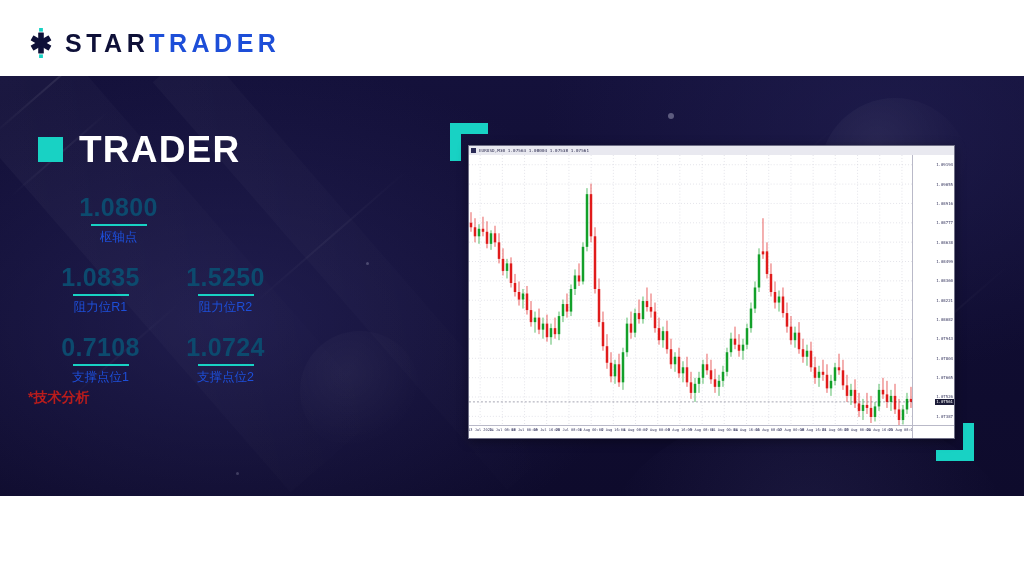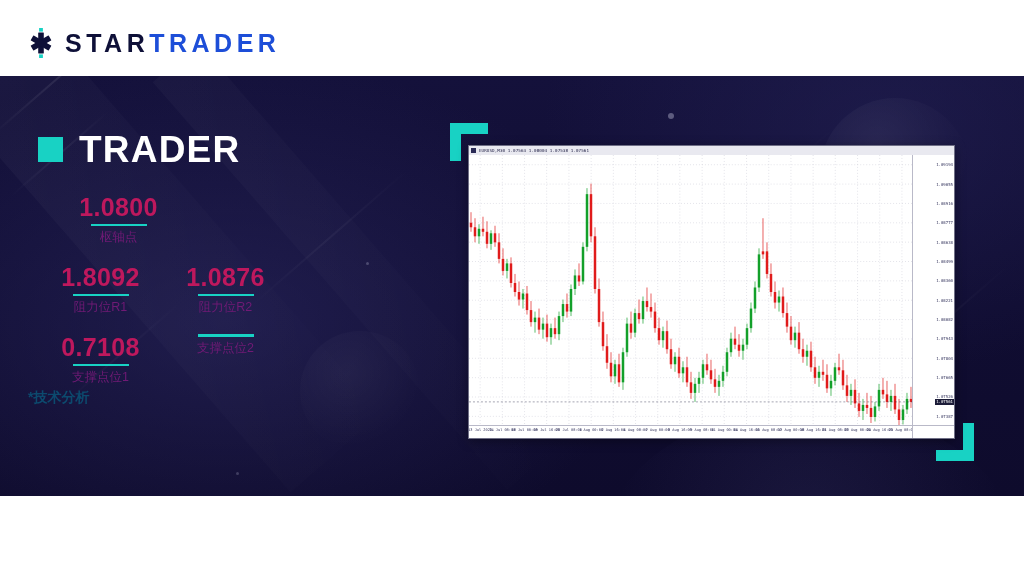--- a/index.html
+++ b/index.html
@@ -39,29 +39,29 @@
   .dot{position:absolute;border-radius:50%;background:rgba(190,190,215,.42);}
 
   
   .pair{position:absolute;left:38px;top:131px;display:flex;align-items:center;}
   .pair-sq{width:25px;height:25px;background:#18d2c4;flex:0 0 25px;}
   .pair-name{margin-left:16px;color:#fff;font-size:37px;font-weight:700;letter-spacing:1.2px;line-height:1;}
 
   .levels{position:absolute;left:38px;top:193px;width:270px;}
   .lv-row{display:flex;}
   .lv{width:125px;text-align:center;}
-  .lv-val{color:#be185d;font-size:25px;font-weight:700;line-height:1.18;letter-spacing:.3px;}
+  .lv-val{color:#0c4a6e;font-size:25px;font-weight:700;line-height:1.18;letter-spacing:.3px;}
   .lv-ul{width:56px;height:2.5px;background:#18d2c4;margin:1px auto 0;}
-  .lv-lbl{color:#701a75;font-size:12.5px;margin-top:4px;line-height:1.2;font-weight:400;}
+  .lv-lbl{color:#1d4ed8;font-size:12.5px;margin-top:4px;line-height:1.2;font-weight:400;}
   .r-pivot{margin-left:18px;}
   .r-gap{margin-top:18px;}
 
   
   .analysis{position:absolute;left:28px;top:389px;width:372px;}
-  .an-head{color:#0c4a6e;font-size:14px;font-weight:700;line-height:1.2;}
+  .an-head{color:#b91c1c;font-size:14px;font-weight:700;line-height:1.2;}
   .an-body{color:#fff;font-size:13.2px;font-weight:700;line-height:1.62;margin-top:3px;letter-spacing:-.1px;}
 
   
   .brk{position:absolute;}
   .brk i{position:absolute;background:#18d2c4;display:block;}
   .brk-tl{left:450px;top:123px;width:38px;height:38px;}
   .brk-tl .h{left:0;top:0;width:38px;height:11px;}
   .brk-tl .v{left:0;top:0;width:11px;height:38px;}
   .brk-br{left:936px;top:423px;width:38px;height:38px;}
   .brk-br .h{left:0;bottom:0;width:38px;height:11px;}
@@ -146,37 +146,38 @@
   <div class="levels">
     <div class="lv-row">
       <div class="lv r-pivot">
         <div class="lv-val">1.0800</div>
         <div class="lv-ul"></div>
         <div class="lv-lbl">枢轴点</div>
       </div>
     </div>
     <div class="lv-row r-gap">
       <div class="lv">
-        <div class="lv-val">1.8092</div>
+        <div class="lv-val">1.0835</div>
         <div class="lv-ul"></div>
         <div class="lv-lbl">阻力位R1</div>
       </div>
       <div class="lv">
-        <div class="lv-val">1.0876</div>
+        <div class="lv-val">1.5250</div>
         <div class="lv-ul"></div>
         <div class="lv-lbl">阻力位R2</div>
       </div>
     </div>
     <div class="lv-row r-gap">
       <div class="lv">
         <div class="lv-val">0.7108</div>
         <div class="lv-ul"></div>
         <div class="lv-lbl">支撑点位1</div>
       </div>
       <div class="lv">
+        <div class="lv-val">1.0724</div>
         <div class="lv-ul"></div>
         <div class="lv-lbl">支撑点位2</div>
       </div>
     </div>
   </div>
 
   <div class="analysis">
     <div class="an-head">*技术分析</div>
     <div class="an-body">
     </div>

